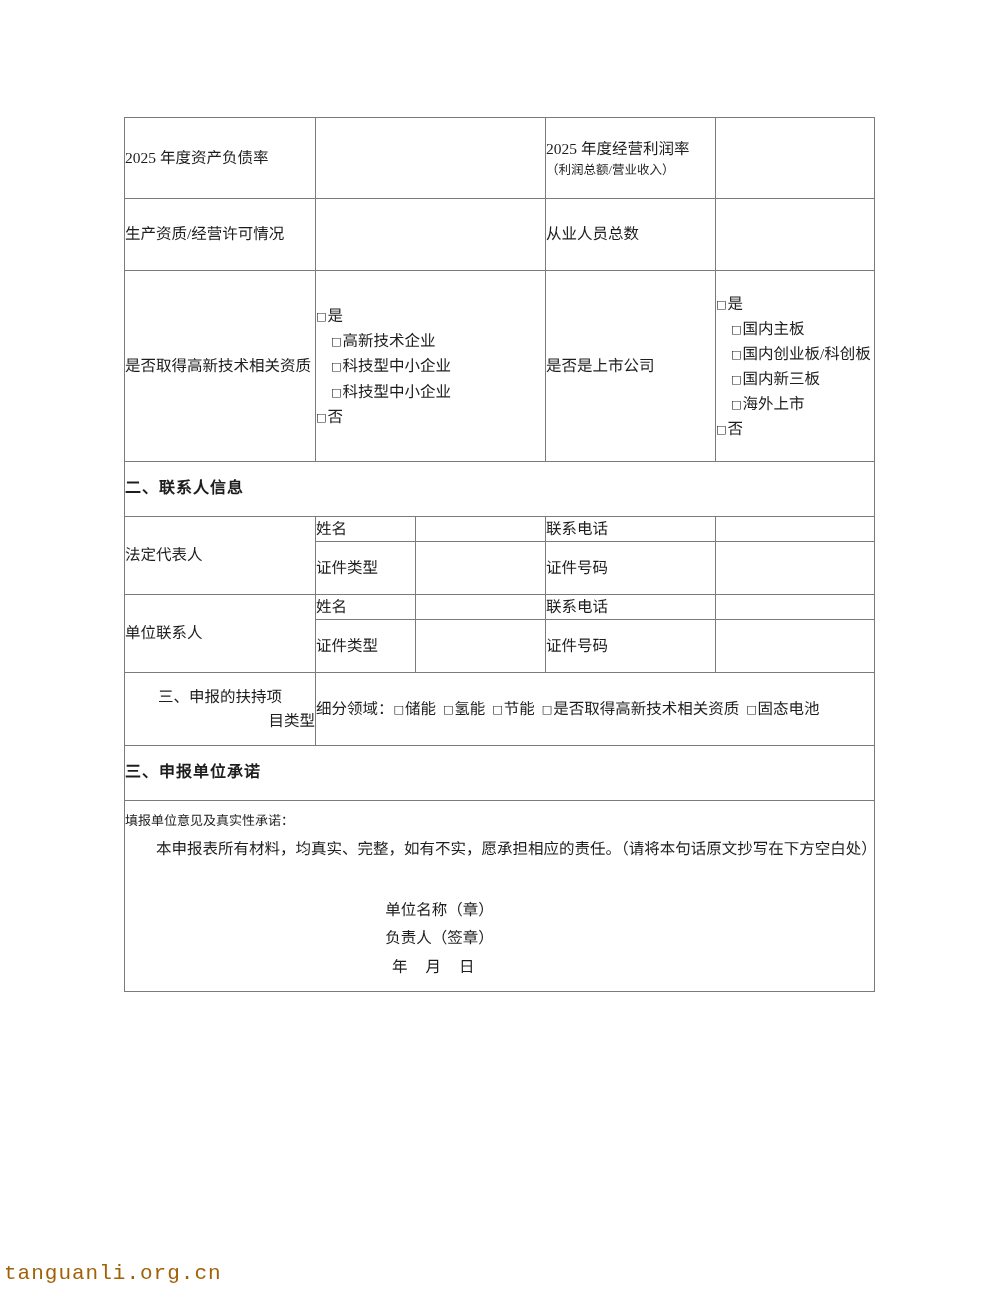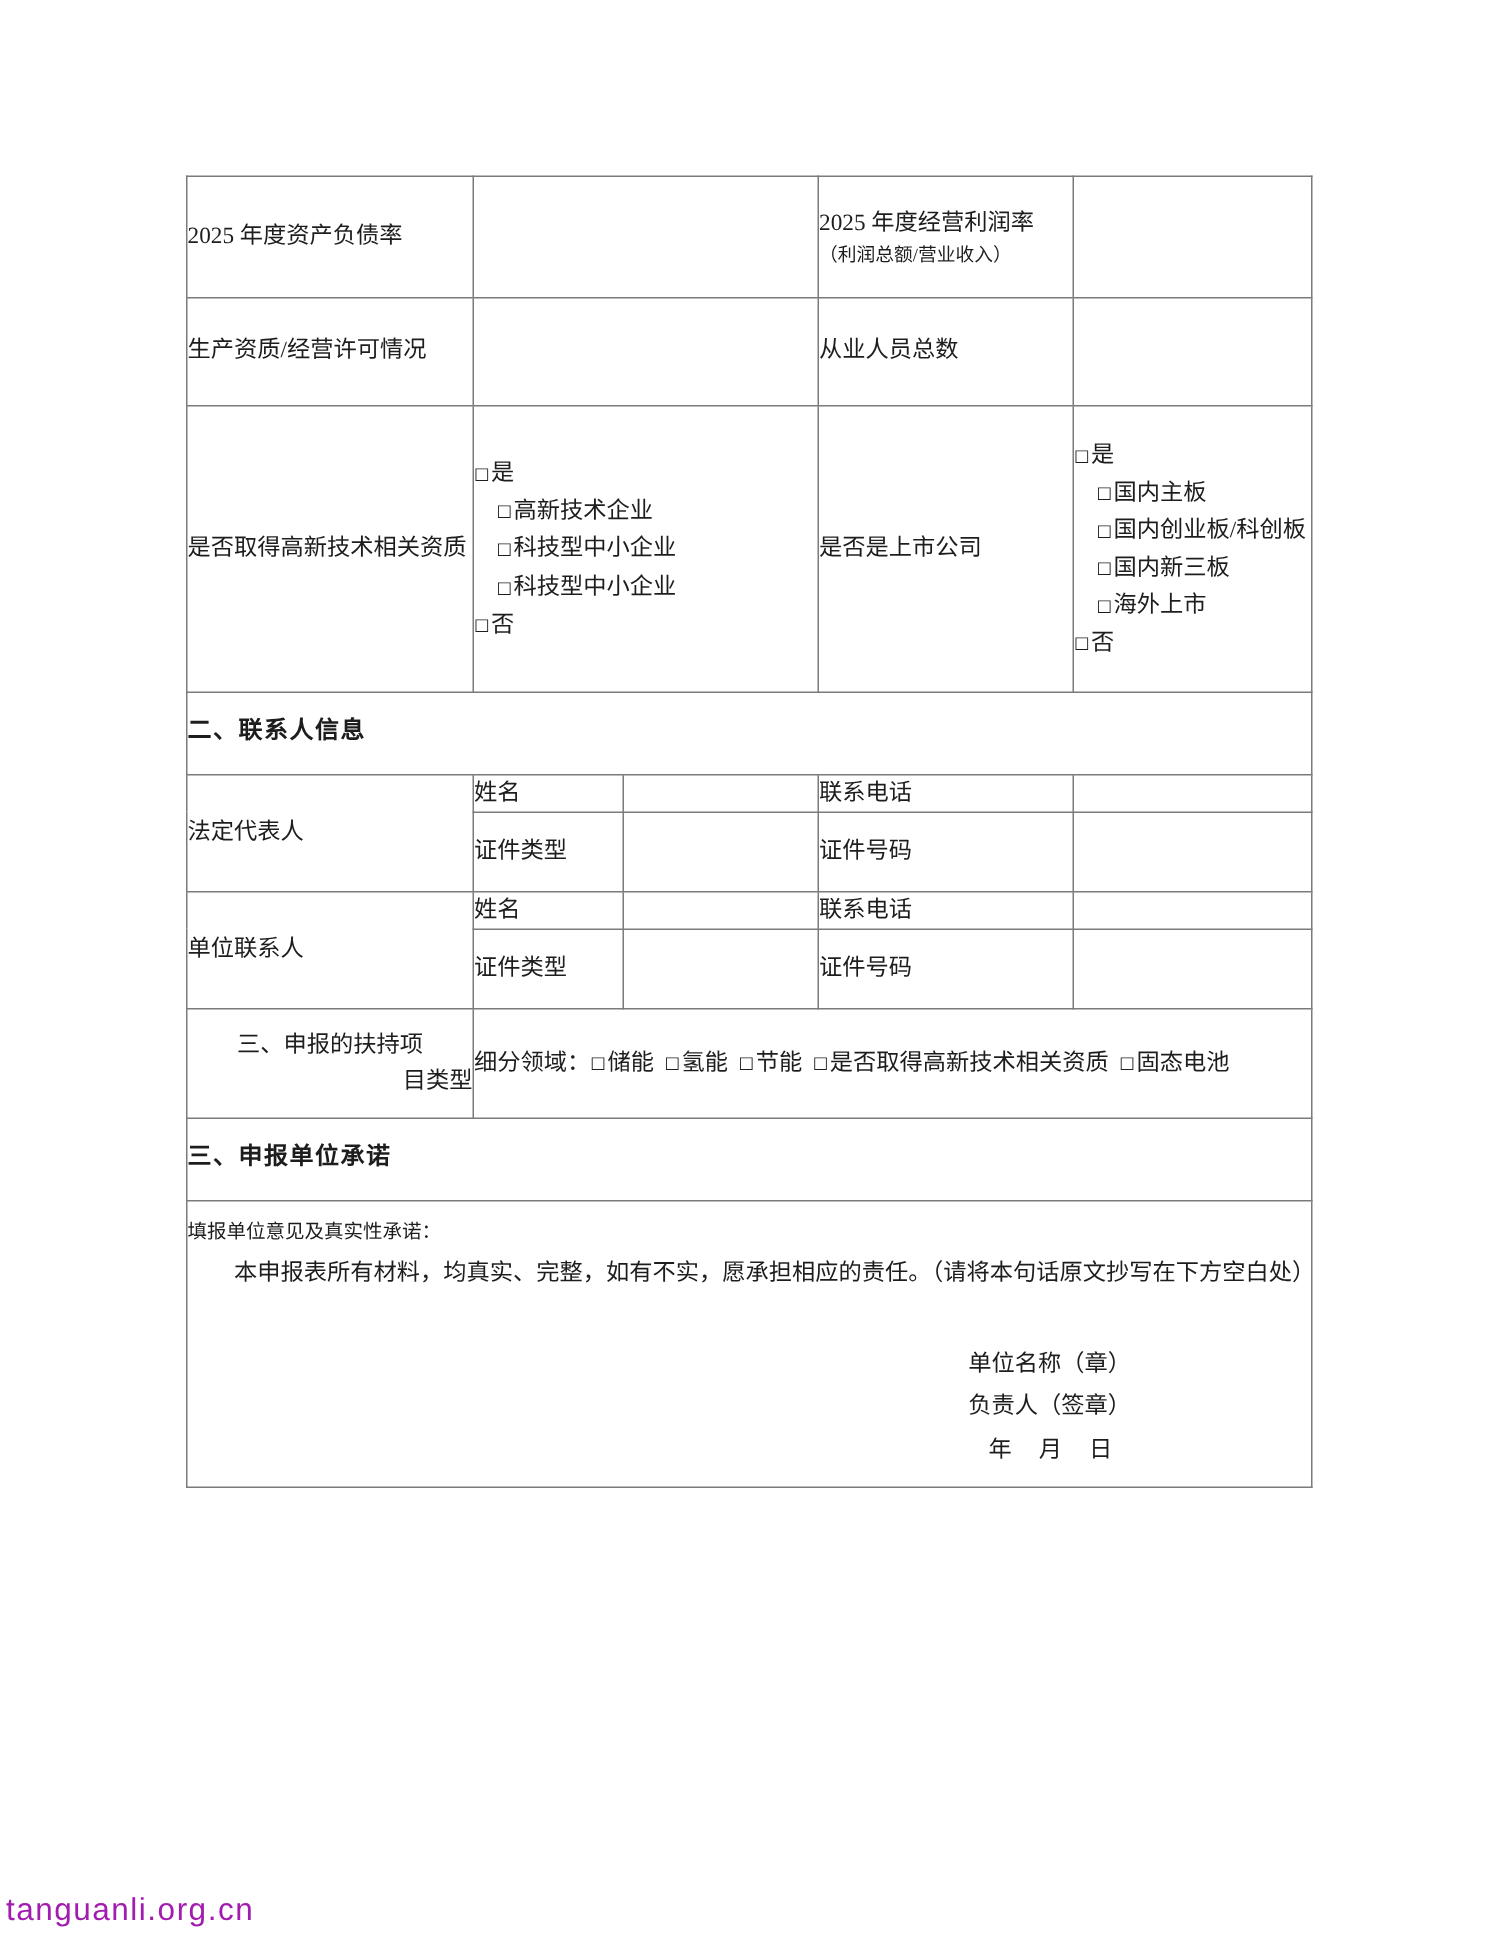--- a/index.html
+++ b/index.html
@@ -121,40 +121,40 @@
   .declare-body {
     font-size: 15.5px;
     line-height: 1.75;
     text-indent: 2em;
     margin-top: 3px;
   }
   .sign-block {
     margin-top: 34px;
     font-size: 15.5px;
     line-height: 1.85;
-    text-align: right;
+    text-align: center;
     padding-right: 120px;
   }
   .sign-block div {
     white-space: pre;
   }
   .sign-date {
     letter-spacing: 0.5px;
     padding-right: 12px;
   }
 
   
   .watermark {
     position: absolute;
     left: 4px;
     top: 1262px;
-    font-family: Liberation Sans, sans-serif;
+    font-family: Liberation Mono, monospace;
     font-size: 21px;
     letter-spacing: 1px;
-    color: #a21caf;
+    color: #a16207;
     user-select: none;
   }
 </style>
 </head>
 <body>
 
 <div class="page">
 
   <table class="form-table">
     <colgroup>

